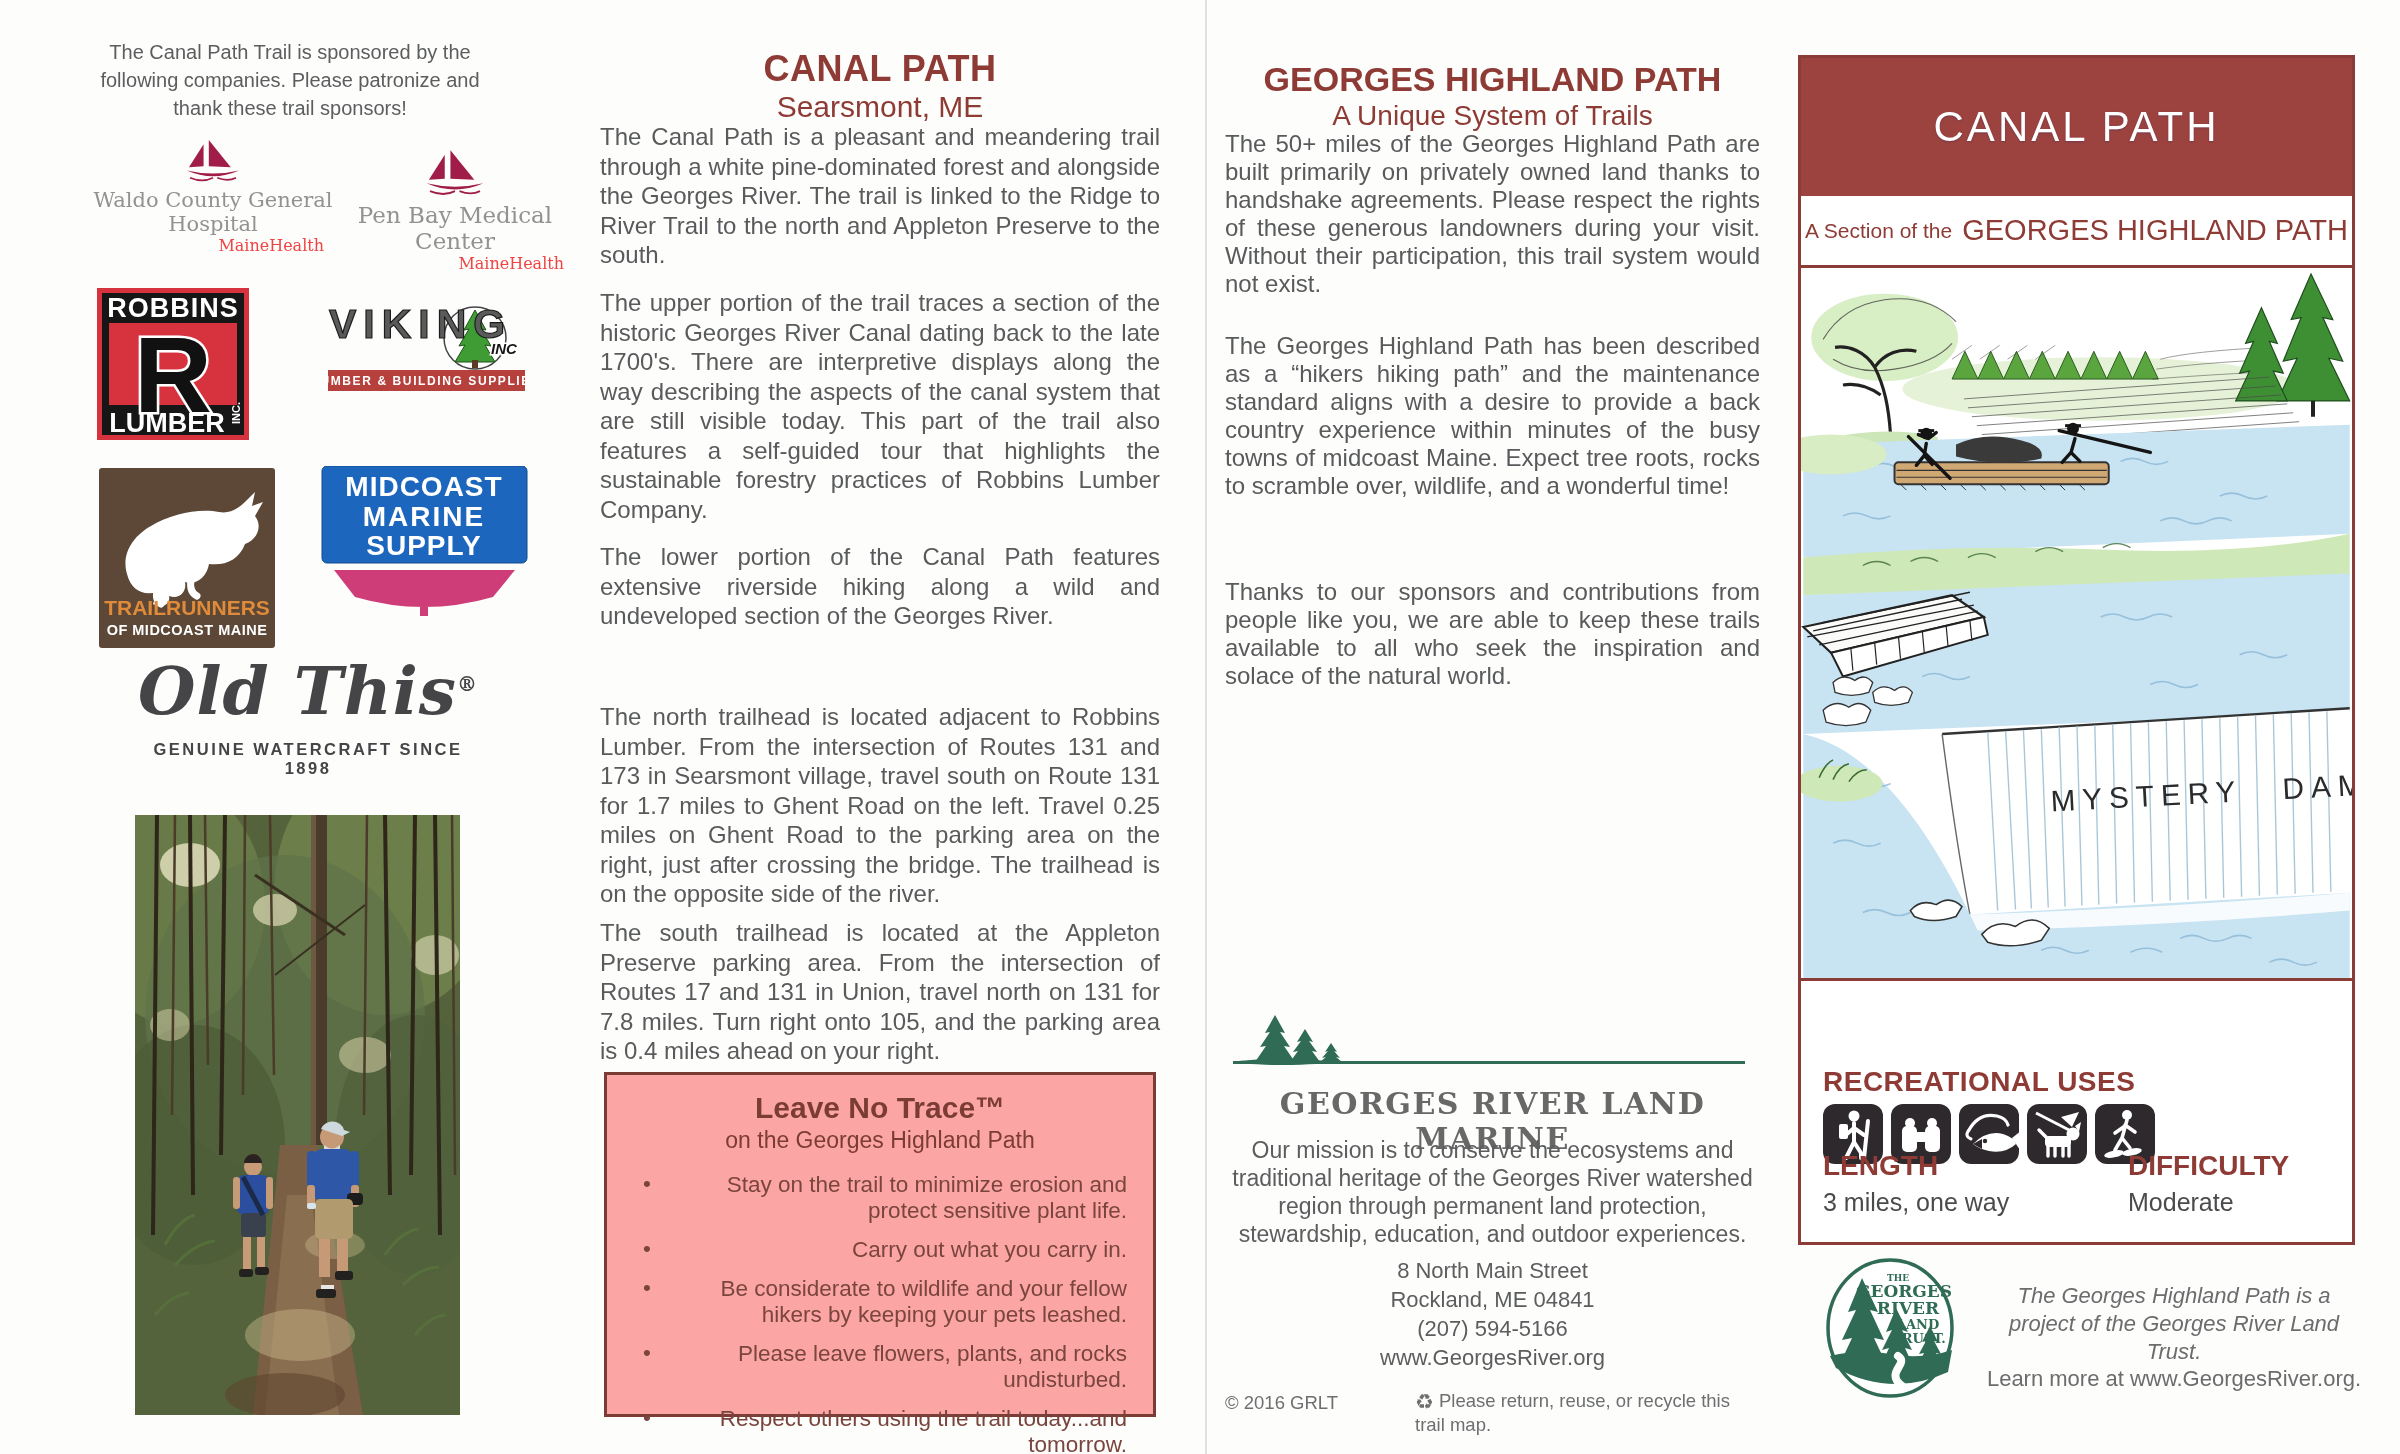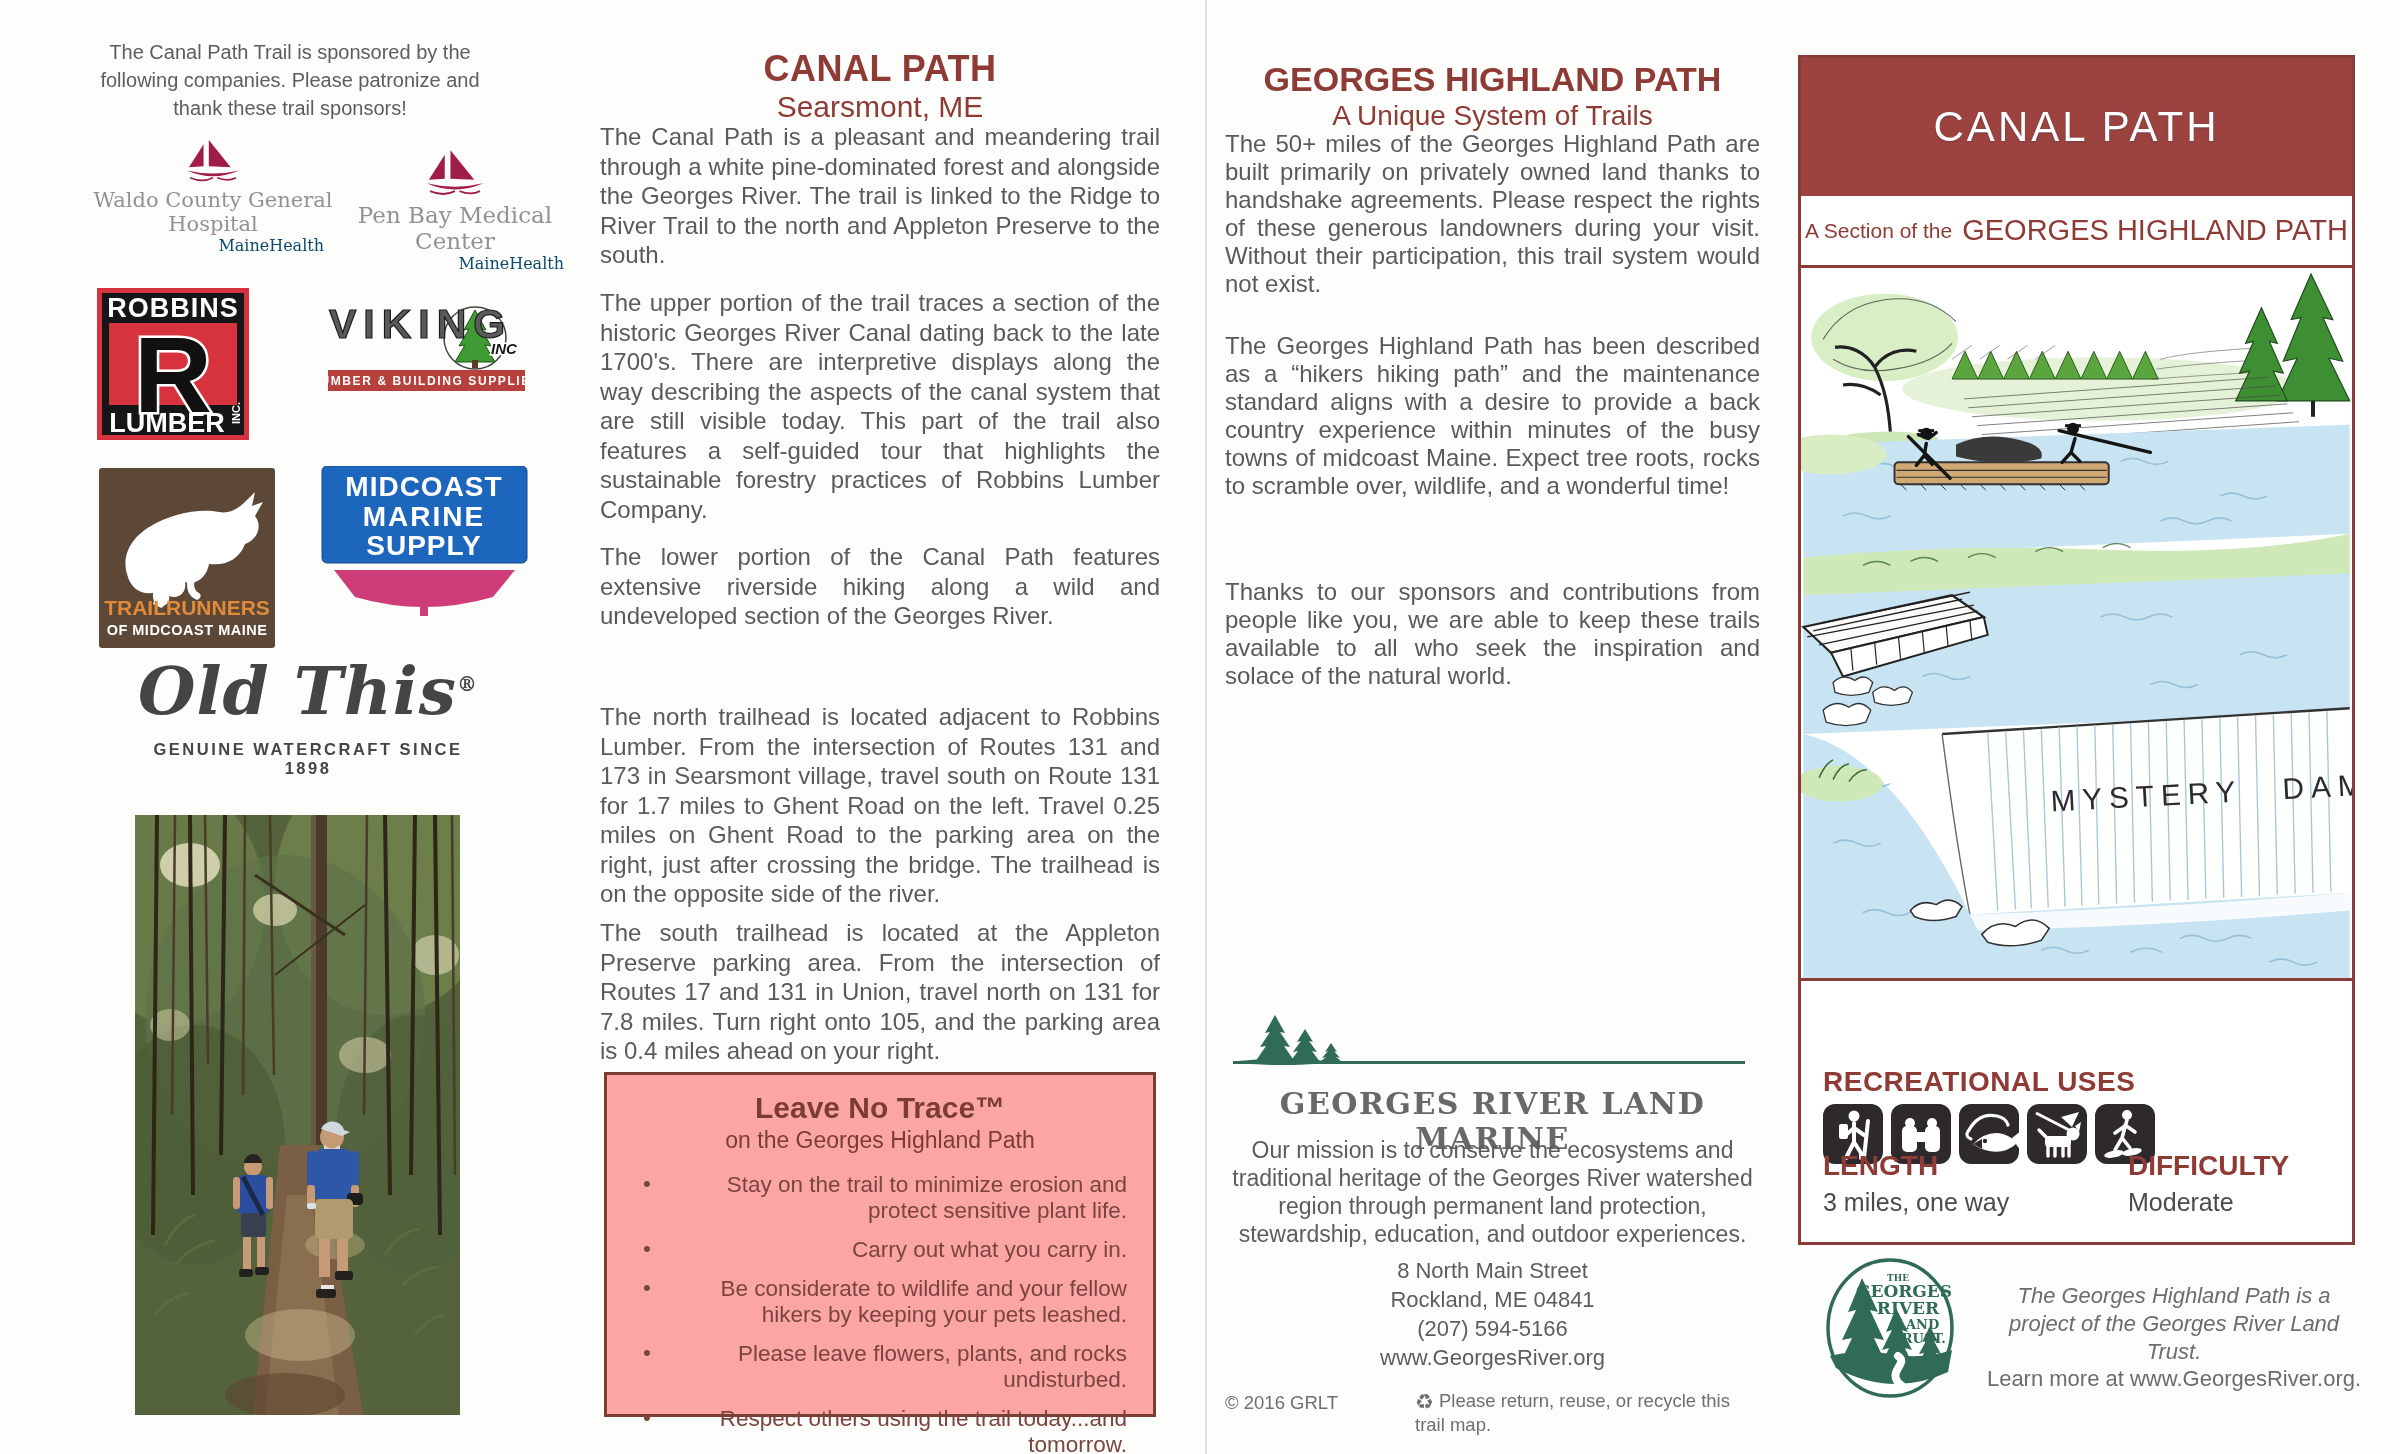--- a/index.html
+++ b/index.html
@@ -42,21 +42,21 @@
   .rec-head{font-size:28px;font-weight:600;color:#8e3b36;letter-spacing:.5px;}
   .icon-row{display:flex;gap:8px;}
   .use-icon{width:60px;height:60px;background:#2d292c;border-radius:12px;flex:0 0 auto;}
   .ld-label{font-size:28px;font-weight:600;color:#8e3b36;}
   .ld-value{font-size:25px;color:#4a4b4d;margin-top:6px;}
   .credit1{font-size:22px;line-height:28px;color:#6b6c6e;font-style:italic;}
   .credit2{font-size:22px;color:#6b6c6e;margin-top:22px;}
   
   .intro{font-size:20px;line-height:28px;color:#5c5d5f;}
   .hosp-name{font-family:"DejaVu Serif","Liberation Serif",serif;color:#929292;}
-  .mh{font-family:"DejaVu Serif","Liberation Serif",serif;color:#0c4a6e;}
+  .mh{font-family:"DejaVu Serif","Liberation Serif",serif;color:#ef4444;}
   .oldtown{font-family:"DejaVu Serif","Liberation Serif",serif;font-style:italic;font-weight:bold;
            font-size:66px;color:#454548;letter-spacing:1px;}
   .oldtown sup{font-size:20px;font-style:normal;}
   .ot-tag{font-size:16.5px;font-weight:bold;letter-spacing:2.5px;color:#454548;margin-top:10px;}
 </style>
 </head>
 <body>
 
 <div id="page">
 

